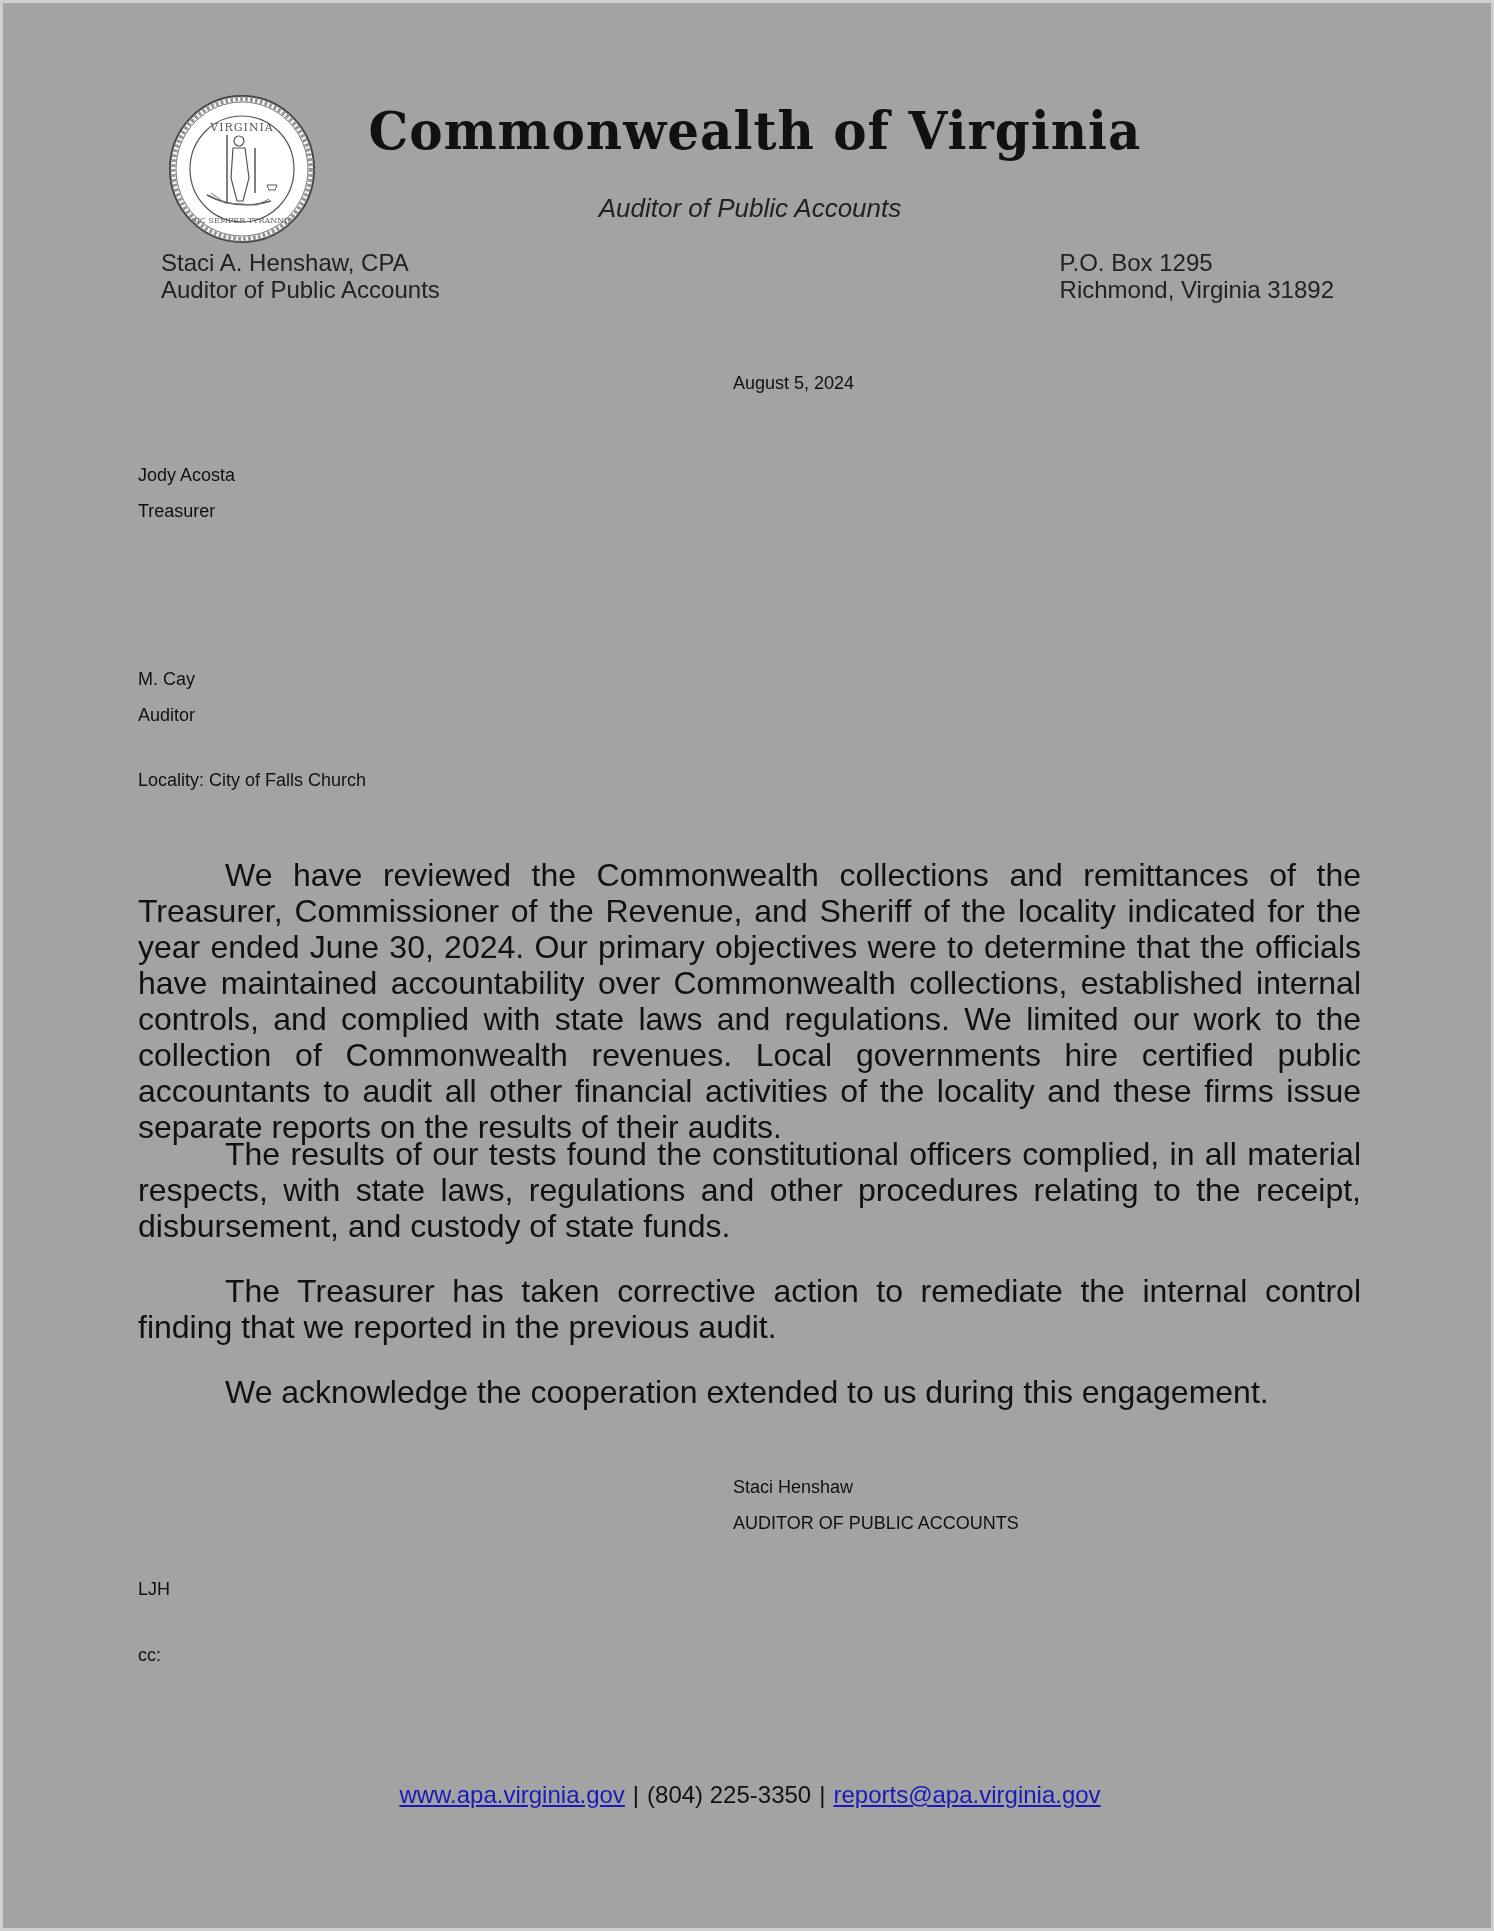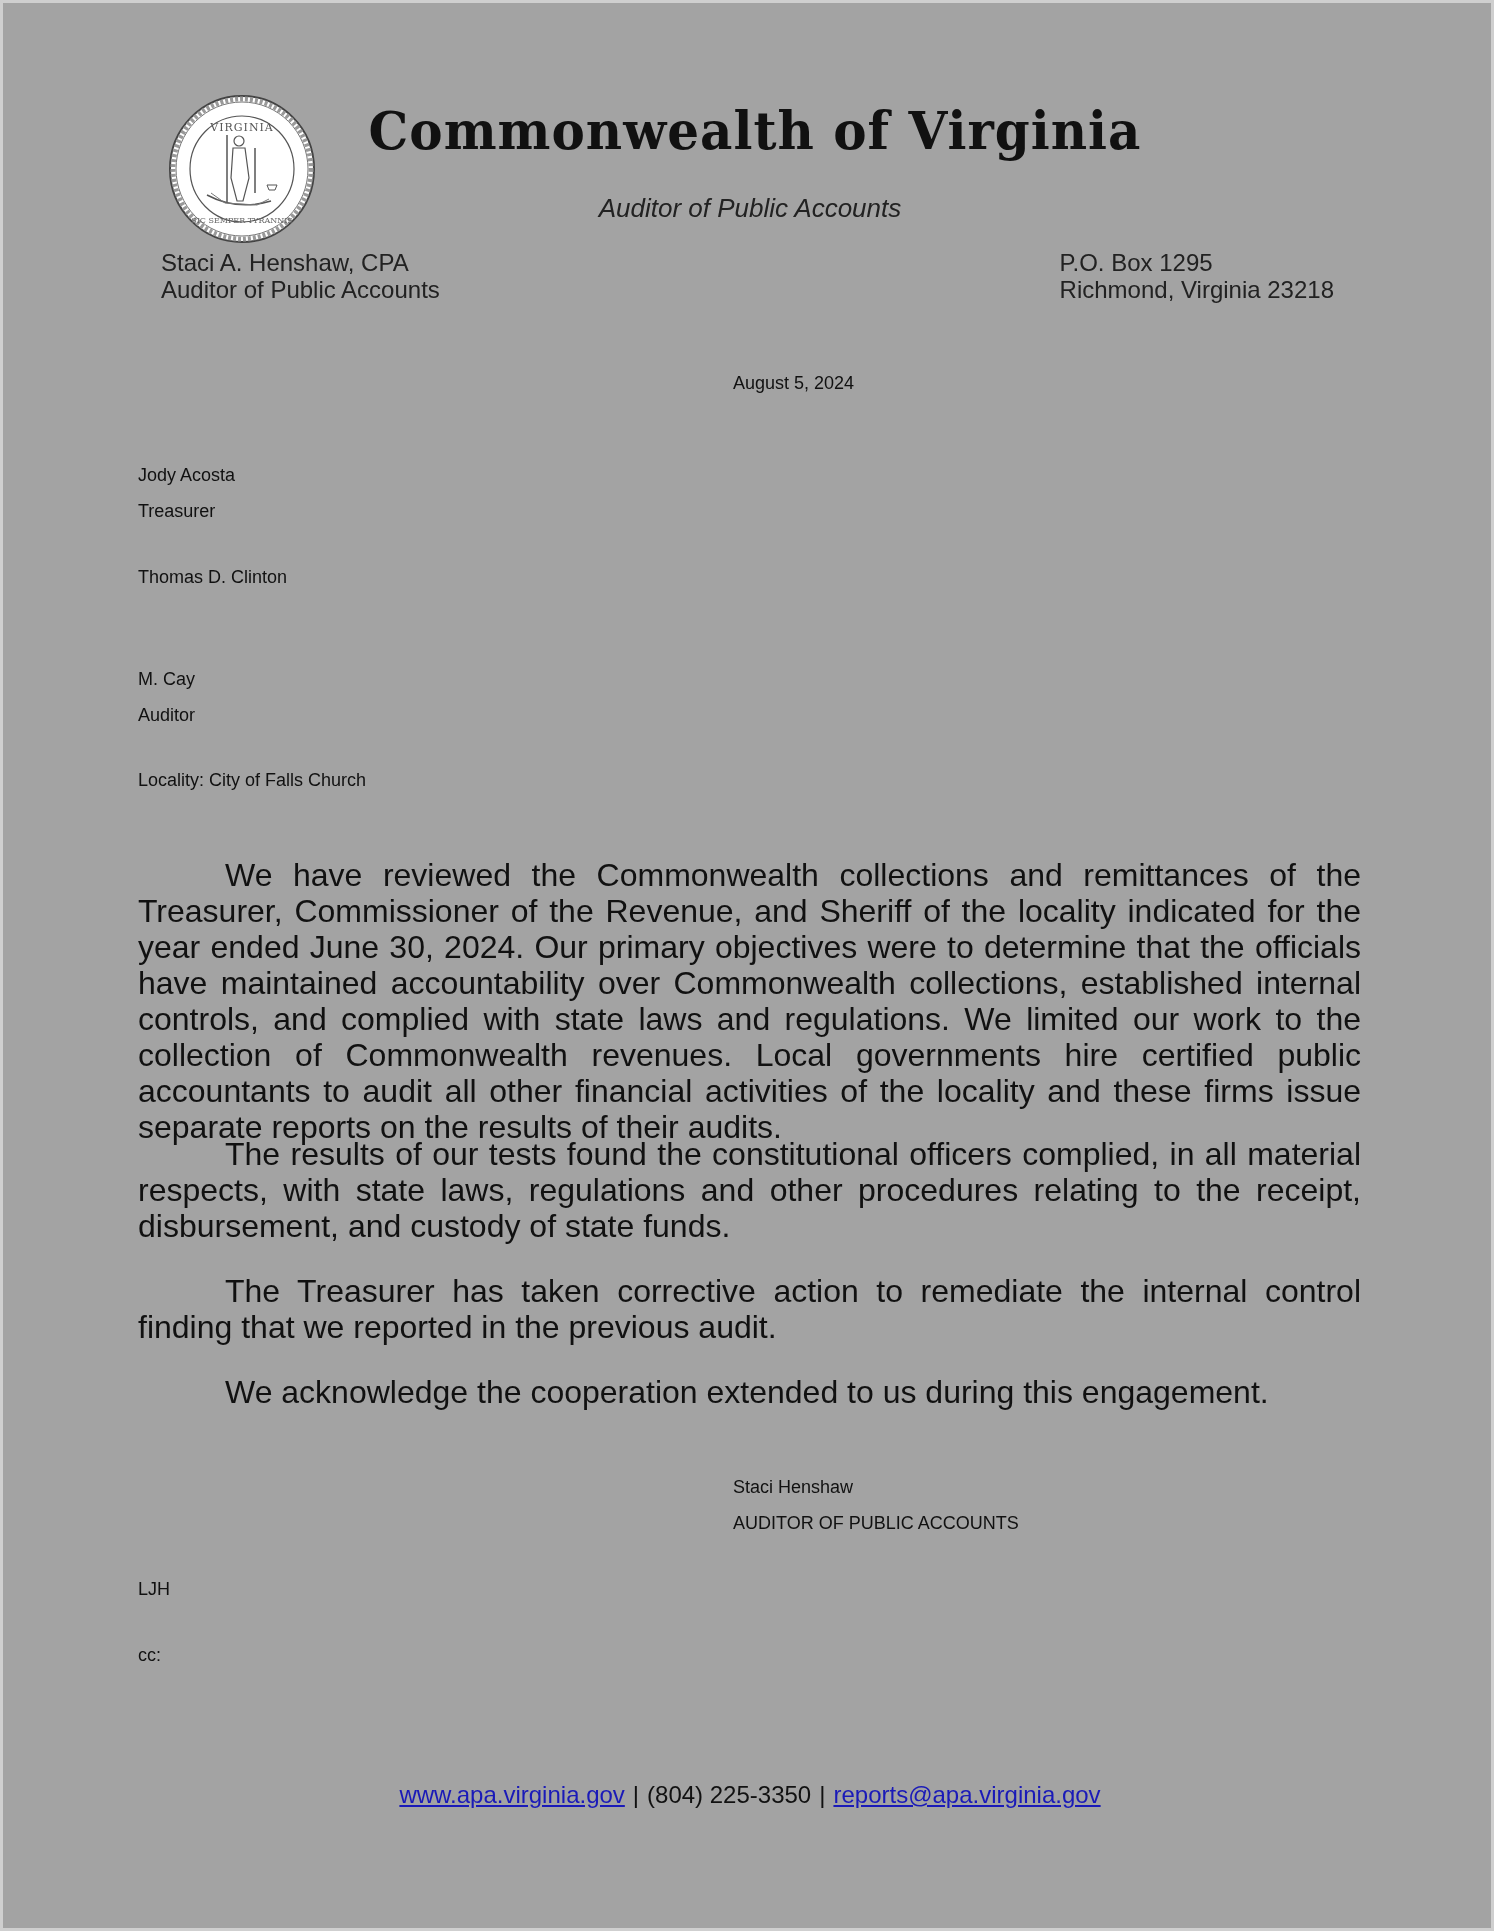--- a/index.html
+++ b/index.html
@@ -57,31 +57,30 @@
 
   <div class="abs title">Commonwealth of Virginia</div>
   <div class="abs subtitle">Auditor of Public Accounts</div>
 
   <div class="abs hdr-small hdr-left">
     <div>Staci A. Henshaw, CPA</div>
     <div>Auditor of Public Accounts</div>
   </div>
   <div class="abs hdr-small hdr-right">
     <div>P.O. Box 1295</div>
-    <div>Richmond, Virginia 23218</div>
+    <div>Richmond, Virginia 31892</div>
   </div>
 
   <div class="abs body-text date">August 5, 2024</div>
 
   <div class="abs body-text addr" style="top:454px;">
     <div>Jody Acosta</div>
     <div>Treasurer</div>
   </div>
   <div class="abs body-text addr" style="top:556px;">
-    <div>Thomas D. Clinton</div>
   </div>
   <div class="abs body-text addr" style="top:658px;">
     <div>M. Cay</div>
     <div>Auditor</div>
   </div>
 
   <div class="abs body-text addr" style="top:759px;">Locality: City of Falls Church</div>
 
   <div class="para" style="top:854px;"><span class="indent"></span><span>We have reviewed the Commonwealth collections and remittances of the Treasurer, Commissioner of the Revenue, and Sheriff of the locality indicated for the year ended June 30, 2024. Our primary objectives were to determine that the officials have maintained accountability over Commonwealth collections, established internal controls, and complied with state laws and regulations. We limited our work to the collection of Commonwealth revenues. Local governments hire certified public accountants to audit all other financial activities of the locality and these firms issue separate reports on the results of their audits.</span></div>
   <div class="para" style="top:1133px;"><span class="indent"></span><span>The results of our tests found the constitutional officers complied, in all material respects, with state laws, regulations and other procedures relating to the receipt, disbursement, and custody of state funds.</span></div>

